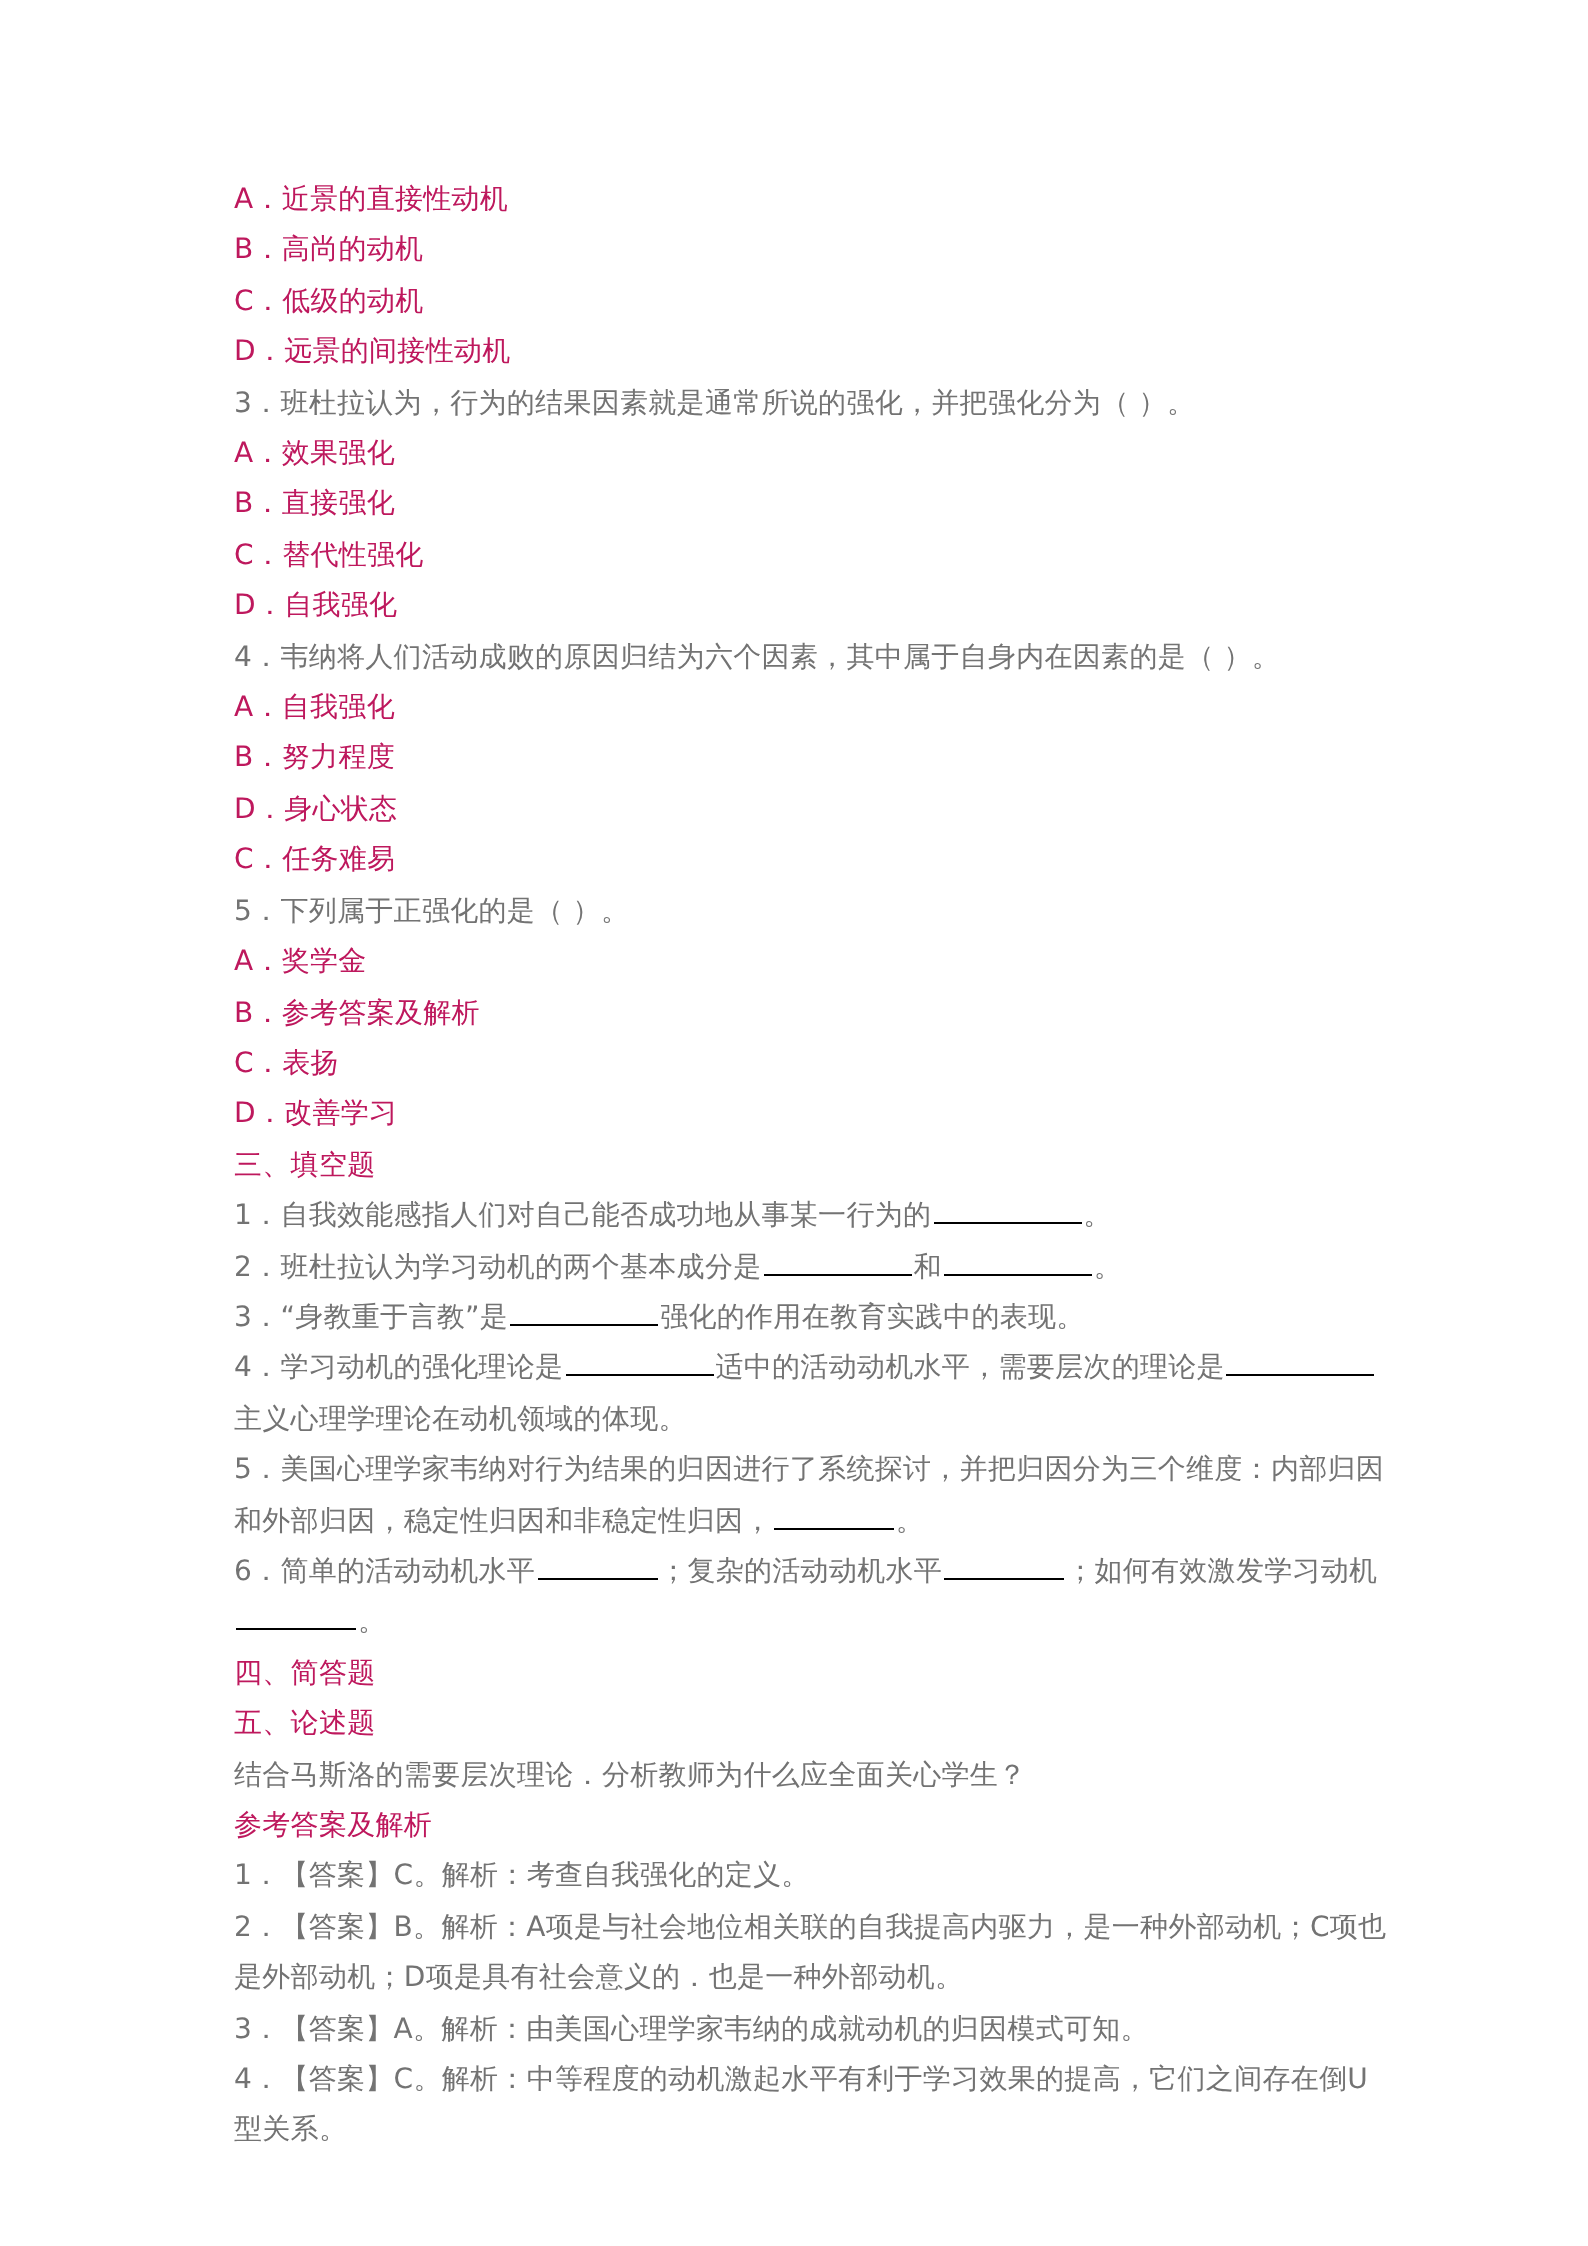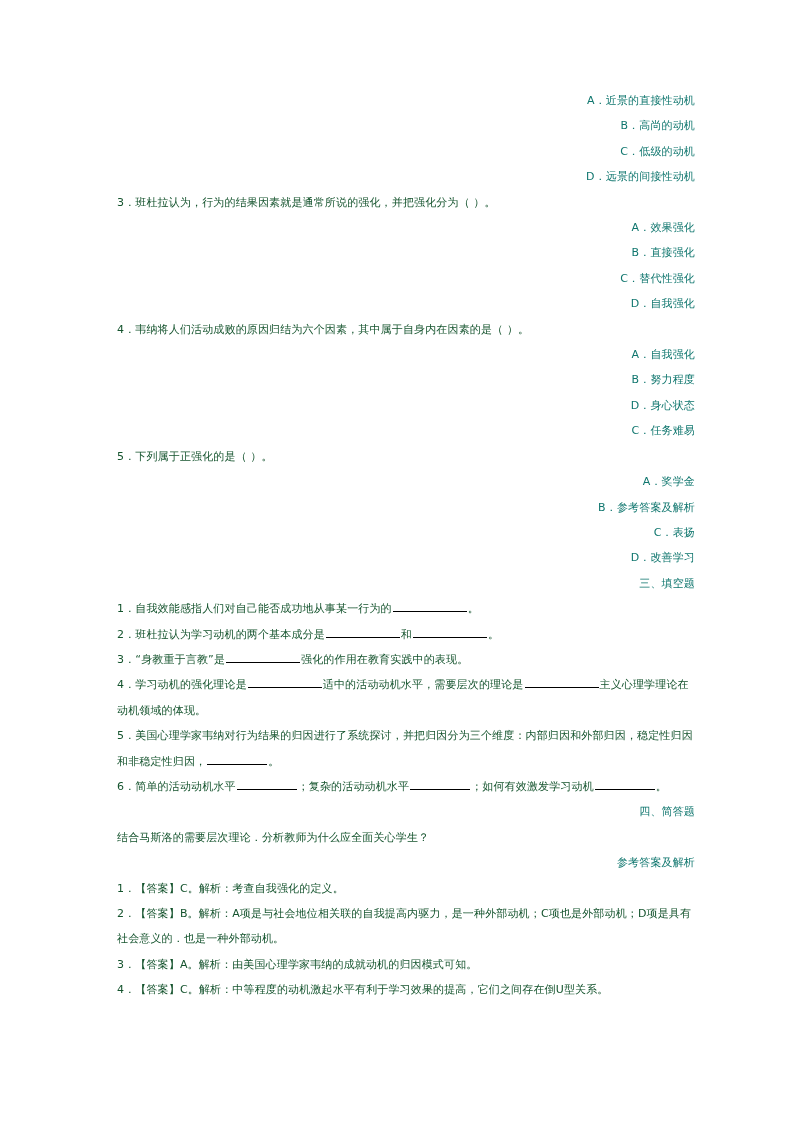--- a/index.html
+++ b/index.html
@@ -21,36 +21,36 @@
     background: #ffffff;
     box-sizing: border-box;
   }
   .doc-body {
     position: absolute;
     left: 117px;
     top: 88px;
     width: 578px;
   }
   .line {
-    font-size: 11px;
+    font-size: 14px;
     line-height: 25.4px;
     letter-spacing: 0.15px;
     white-space: pre-wrap;
     word-break: break-all;
-    text-align: right;
-    color: #0f766e;
+    text-align: left;
+    color: #be185d;
   }
   
   .para {
-    font-size: 11px;
+    font-size: 14px;
     line-height: 25.4px;
     letter-spacing: 0.15px;
     white-space: pre-wrap;
     word-break: break-all;
-    color: #14532d;
+    color: #737373;
   }
   .blank {
     display: inline-block;
     border-bottom: 1px solid #000000;
     vertical-align: baseline;
     height: 0.92em;
     margin: 0 1px;
   }
   .w-md { width: 60px; }
   .w-lg { width: 74px; }
@@ -93,20 +93,21 @@
     <div class="para"><span>3．“身教重于言教”是</span><span class="blank w-lg"></span><span>强化的作用在教育实践中的表现。</span></div>
 
     <div class="para"><span>4．学习动机的强化理论是</span><span class="blank w-lg"></span><span>适中的活动动机水平，需要层次的理论是</span><span class="blank w-lg"></span><span>主义心理学理论在动机领域的体现。</span></div>
 
     <div class="para"><span>5．美国心理学家韦纳对行为结果的归因进行了系统探讨，并把归因分为三个维度：内部归因和外部归因，稳定性归因和非稳定性归因，</span><span class="blank w-md"></span><span>。</span></div>
 
     <div class="para"><span>6．简单的活动动机水平</span><span class="blank w-md"></span><span>；复杂的活动动机水平</span><span class="blank w-md"></span><span>；如何有效激发学习动机</span><span class="blank w-md"></span><span>。</span></div>
 
     <div class="line">四、简答题</div>
 
+    <div class="line">五、论述题</div>
     <div class="para">结合马斯洛的需要层次理论．分析教师为什么应全面关心学生？</div>
 
     <div class="line">参考答案及解析</div>
     <div class="para">1．【答案】C。解析：考查自我强化的定义。</div>
     <div class="para">2．【答案】B。解析：A项是与社会地位相关联的自我提高内驱力，是一种外部动机；C项也是外部动机；D项是具有社会意义的．也是一种外部动机。</div>
     <div class="para">3．【答案】A。解析：由美国心理学家韦纳的成就动机的归因模式可知。</div>
     <div class="para">4．【答案】C。解析：中等程度的动机激起水平有利于学习效果的提高，它们之间存在倒U型关系。</div>
 
   </div>
 </div>

